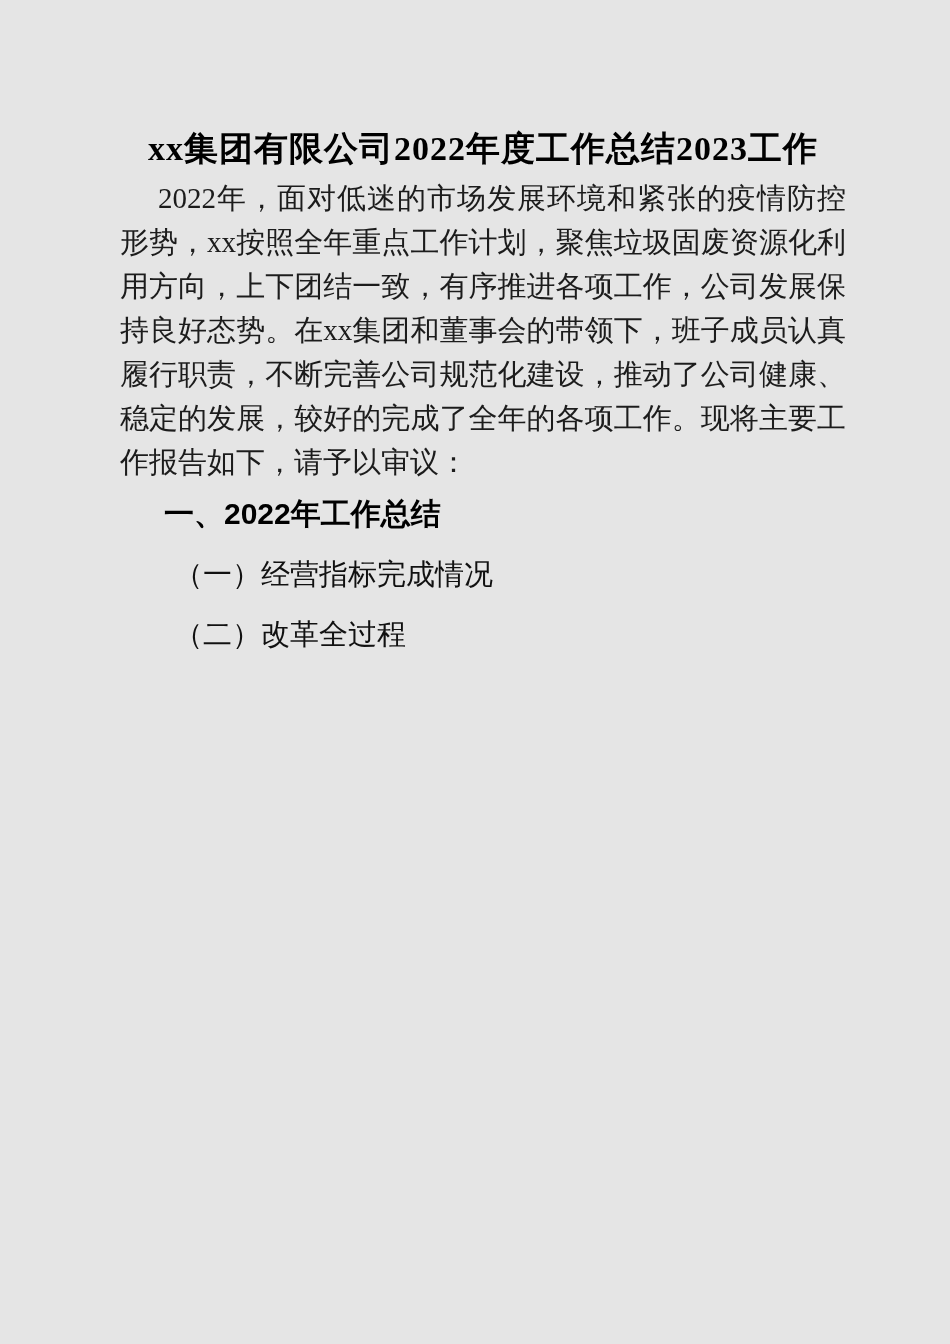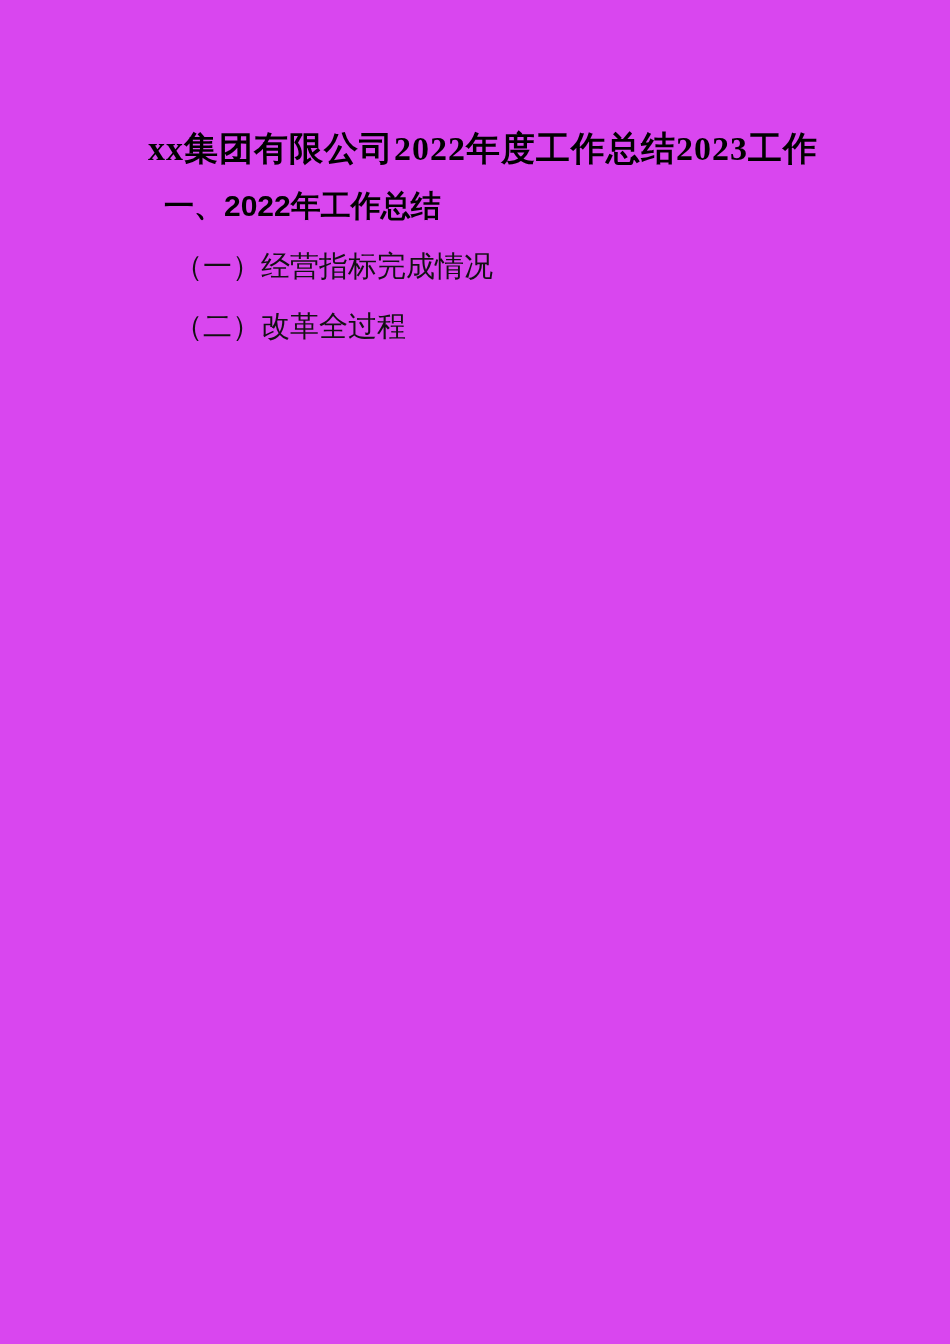--- a/index.html
+++ b/index.html
@@ -4,21 +4,21 @@
 <style>
   html, body {
     margin: 0;
     padding: 0;
     background: #ffffff;
   }
   .page {
     position: relative;
     width: 950px;
     height: 1344px;
-    background: #d946ef;
+    background: #e5e5e5;
     box-sizing: border-box;
     padding: 122px 104px 0 120px;
     font-family: "Liberation Serif", serif;
     color: #000000;
     overflow: hidden;
   }
   .doc-title {
     margin: 0;
     font-size: 34px;
     font-weight: 700;
@@ -58,20 +58,21 @@
 </style>
 </head>
 <body>
 
 <div class="page">
 
   <h1 class="doc-title">
     <span class="tline">xx集团有限公司2022年度工作总结2023工作</span>
   </h1>
 
+  <p class="para">2022年，面对低迷的市场发展环境和紧张的疫情防控形势，xx按照全年重点工作计划，聚焦垃圾固废资源化利用方向，上下团结一致，有序推进各项工作，公司发展保持良好态势。在xx集团和董事会的带领下，班子成员认真履行职责，不断完善公司规范化建设，推动了公司健康、稳定的发展，较好的完成了全年的各项工作。现将主要工作报告如下，请予以审议：</p>
 
   <h2 class="heading-level1">一、2022年工作总结</h2>
 
   <h3 class="heading-level2">（一）经营指标完成情况</h3>
 
 
   <h3 class="heading-level2">（二）改革全过程</h3>
 
 
 </div>

